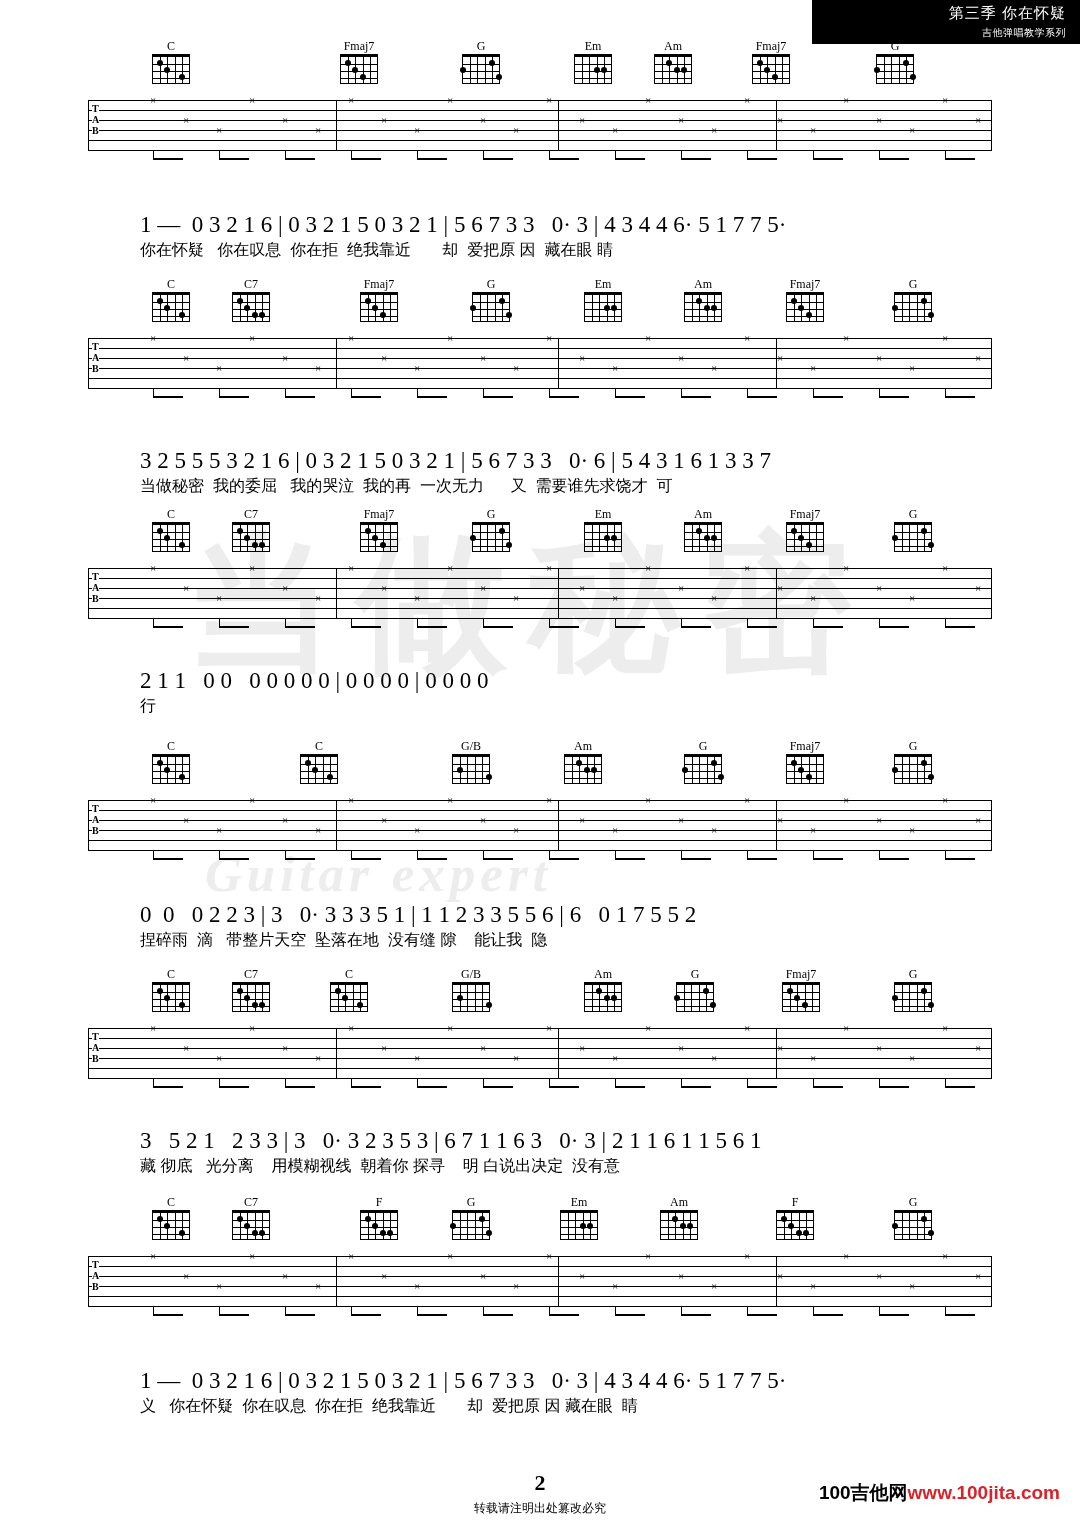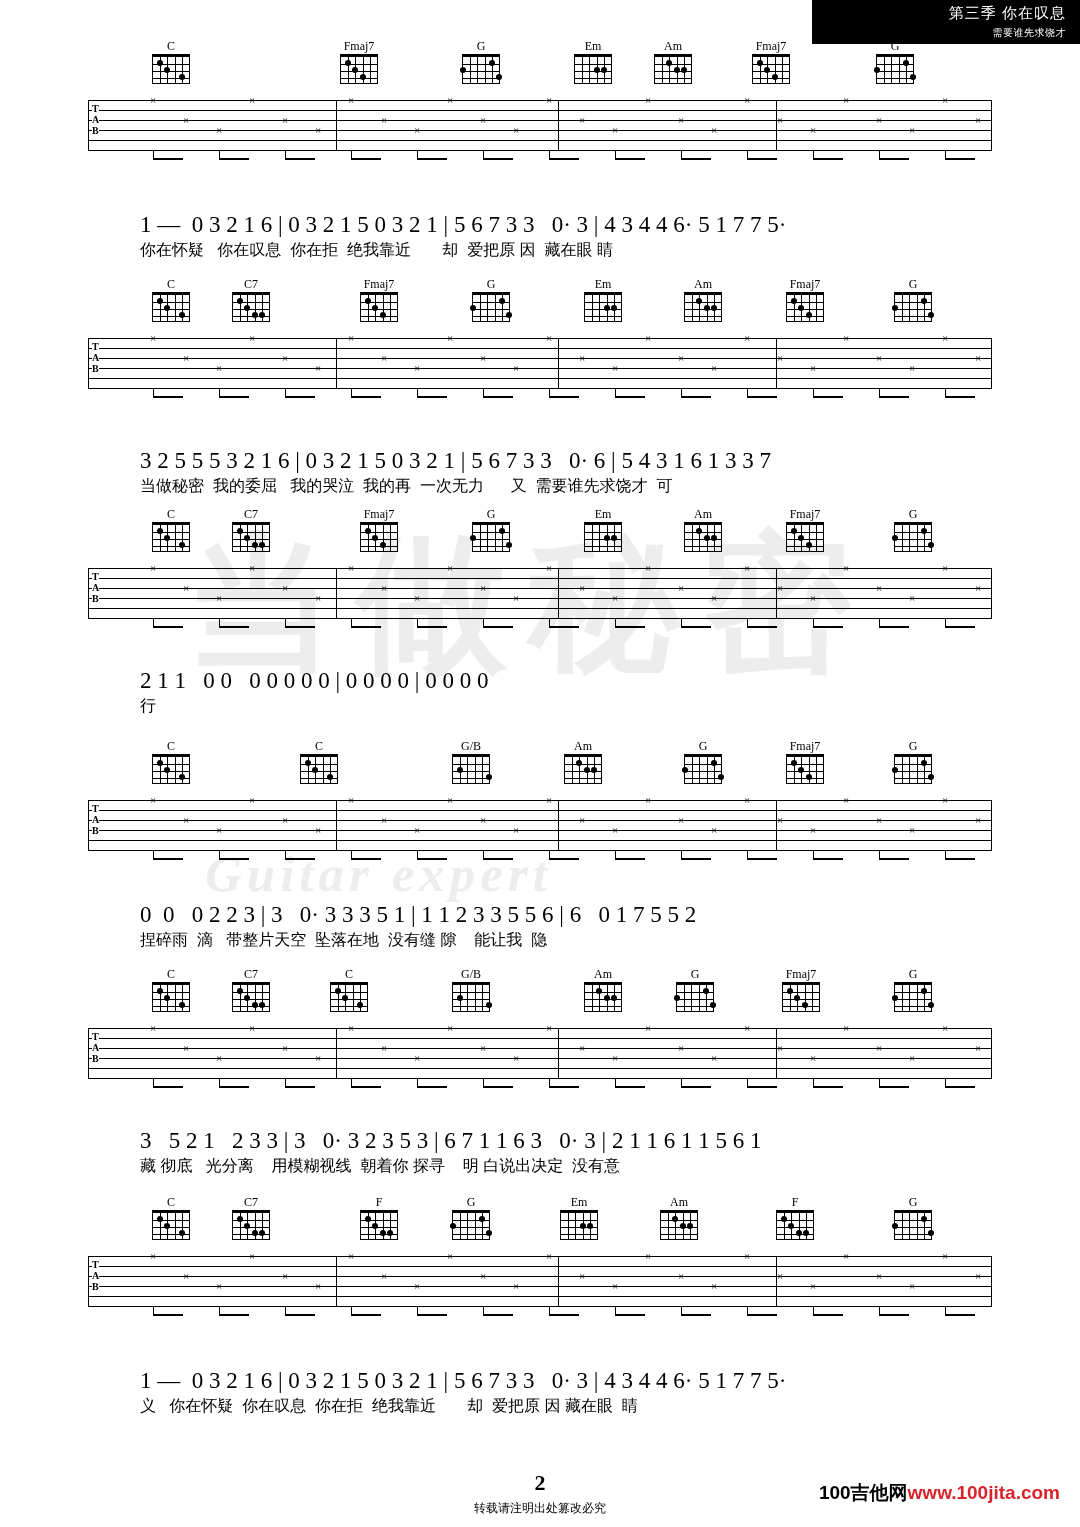--- a/index.html
+++ b/index.html
@@ -80,22 +80,22 @@
   .site{
     position:absolute;right:20px;top:1480px;font-size:19px;font-weight:bold;
     font-family:"Liberation Sans",sans-serif;
   }
   .site .red{color:#d8232a;}
 </style>
 </head>
 <body>
 
 <div class="header-bar"></div>
-<div class="header-title">第三季  你在叹息</div>
-<div class="header-sub">需要谁先求饶才</div>
+<div class="header-title">第三季  你在怀疑</div>
+<div class="header-sub">吉他弹唱教学系列</div>
 
 <div class="wm-cn">当做秘密</div>
 <div class="wm-en">Guitar expert</div>
 
 <div id="sheet">
     <div class="system" style="top: 40px;">
       <div class="chords">
         <div class="chordbox" style="left: 148px;">
           <div class="nm">C</div>
           <div class="grid">

